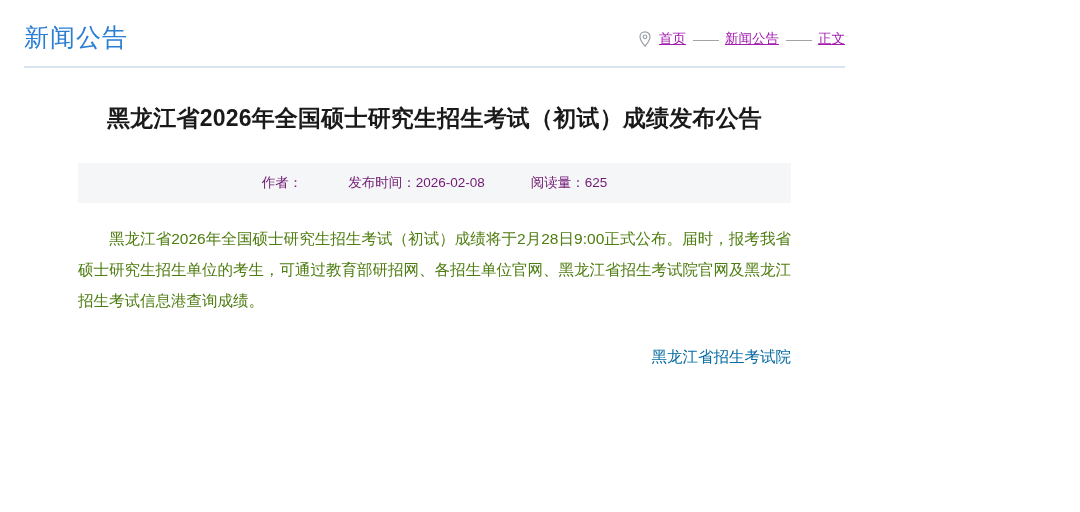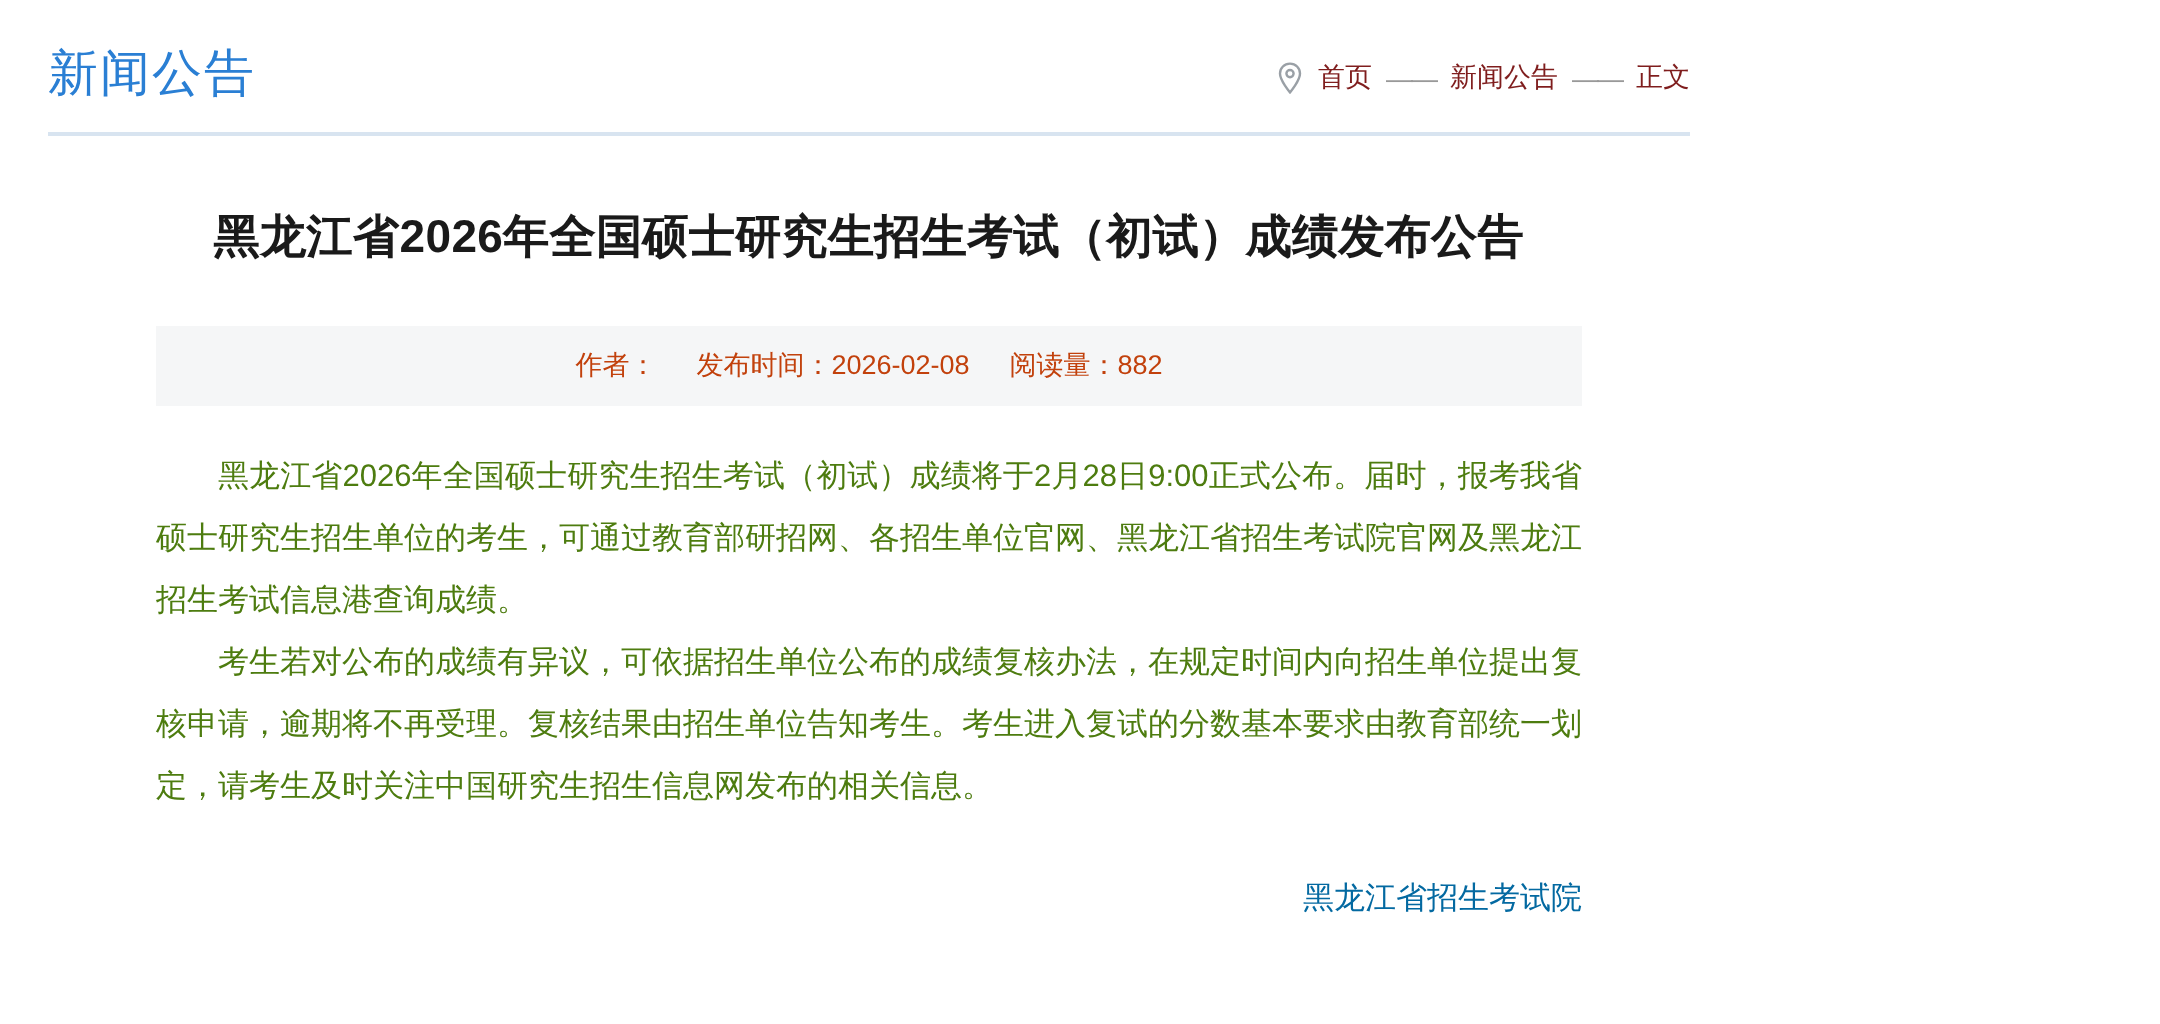--- a/index.html
+++ b/index.html
@@ -46,21 +46,22 @@
     padding-bottom: 8px;
     white-space: nowrap;
   }
   .breadcrumb .pin-icon {
     display: inline-flex;
     align-items: center;
     margin-right: 7px;
     color: #9aa0a6;
   }
   .breadcrumb .crumb {
-    color: #7f1d1d;
+    color: #a21caf;
+    text-decoration: underline;
   }
   .breadcrumb .sep {
     margin: 0 7px;
     color: #999999;
     letter-spacing: -1px;
   }
   .header-rule {
     height: 2px;
     background: #d8e4f0;
     margin: 0 24px;
@@ -78,24 +79,24 @@
     color: #1a1a1a;
     line-height: 1.45;
     margin: 34px 0 28px 0;
     letter-spacing: 0.2px;
   }
   .meta-bar {
     background: #f5f6f7;
     display: flex;
     align-items: center;
     justify-content: center;
-    gap: 20px;
+    gap: 46px;
     padding: 11px 0;
     font-size: 13.5px;
-    color: #c2410c;
+    color: #701a75;
   }
   .meta-item {
     white-space: nowrap;
   }
   .body-text {
     margin-top: 20px;
     font-size: 15.5px;
     line-height: 2.0;
     color: #4d7c0f;
     text-align: justify;
@@ -142,27 +143,26 @@
     <h1 class="doc-title">黑龙江省2026年全国硕士研究生招生考试（初试）成绩发布公告</h1>
 
     <div class="meta-bar">
       <span class="meta-item">
         <span>作者：</span><span></span>
       </span>
       <span class="meta-item">
         <span>发布时间：</span><span>2026-02-08</span>
       </span>
       <span class="meta-item">
-        <span>阅读量：</span><span>882</span>
+        <span>阅读量：</span><span>625</span>
       </span>
     </div>
 
     <div class="body-text">
       <p>黑龙江省2026年全国硕士研究生招生考试（初试）成绩将于2月28日9:00正式公布。届时，报考我省硕士研究生招生单位的考生，可通过教育部研招网、各招生单位官网、黑龙江省招生考试院官网及黑龙江招生考试信息港查询成绩。</p>
-      <p>考生若对公布的成绩有异议，可依据招生单位公布的成绩复核办法，在规定时间内向招生单位提出复核申请，逾期将不再受理。复核结果由招生单位告知考生。考生进入复试的分数基本要求由教育部统一划定，请考生及时关注中国研究生招生信息网发布的相关信息。</p>
     </div>
 
     <div class="signature">
       <div>黑龙江省招生考试院</div>
     </div>
 
   </div>
 </div>
 
 </body></html>

